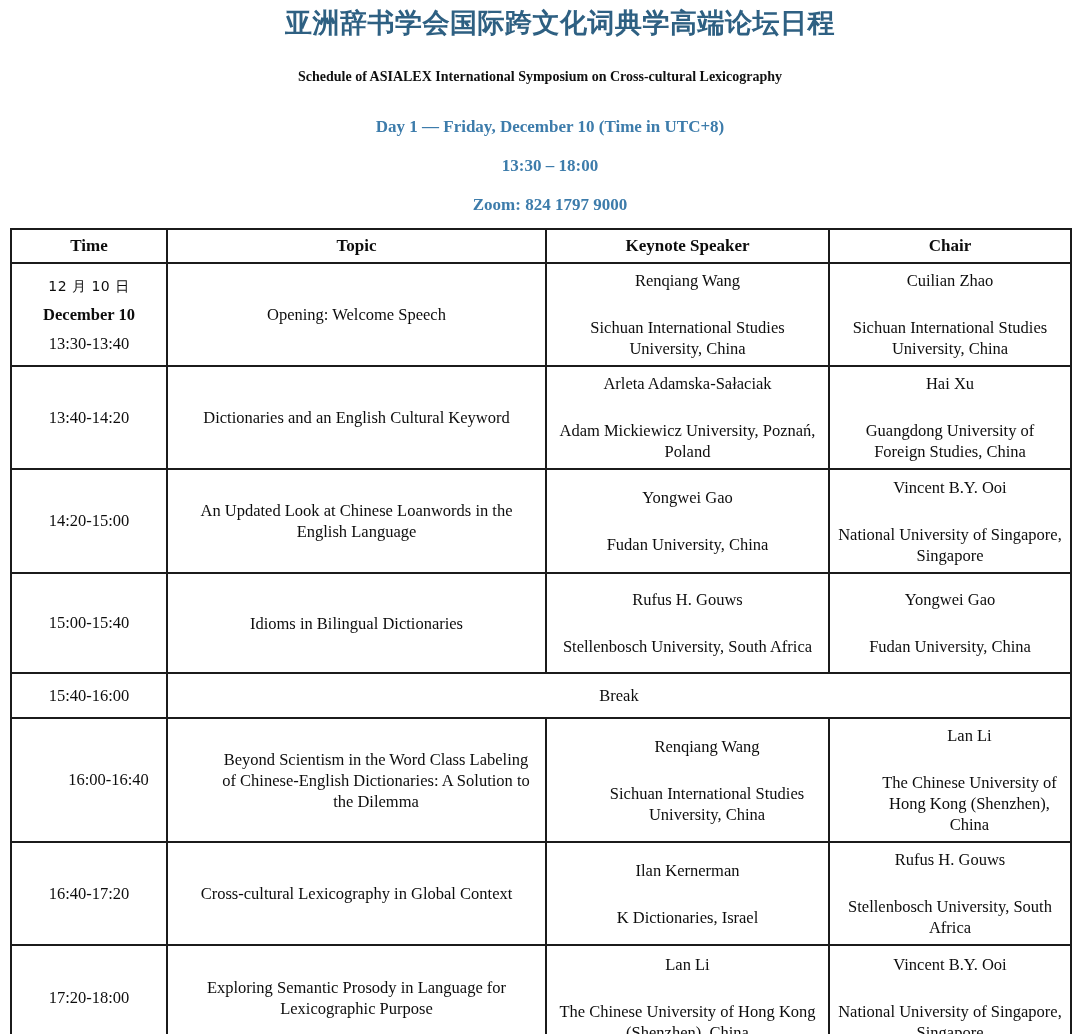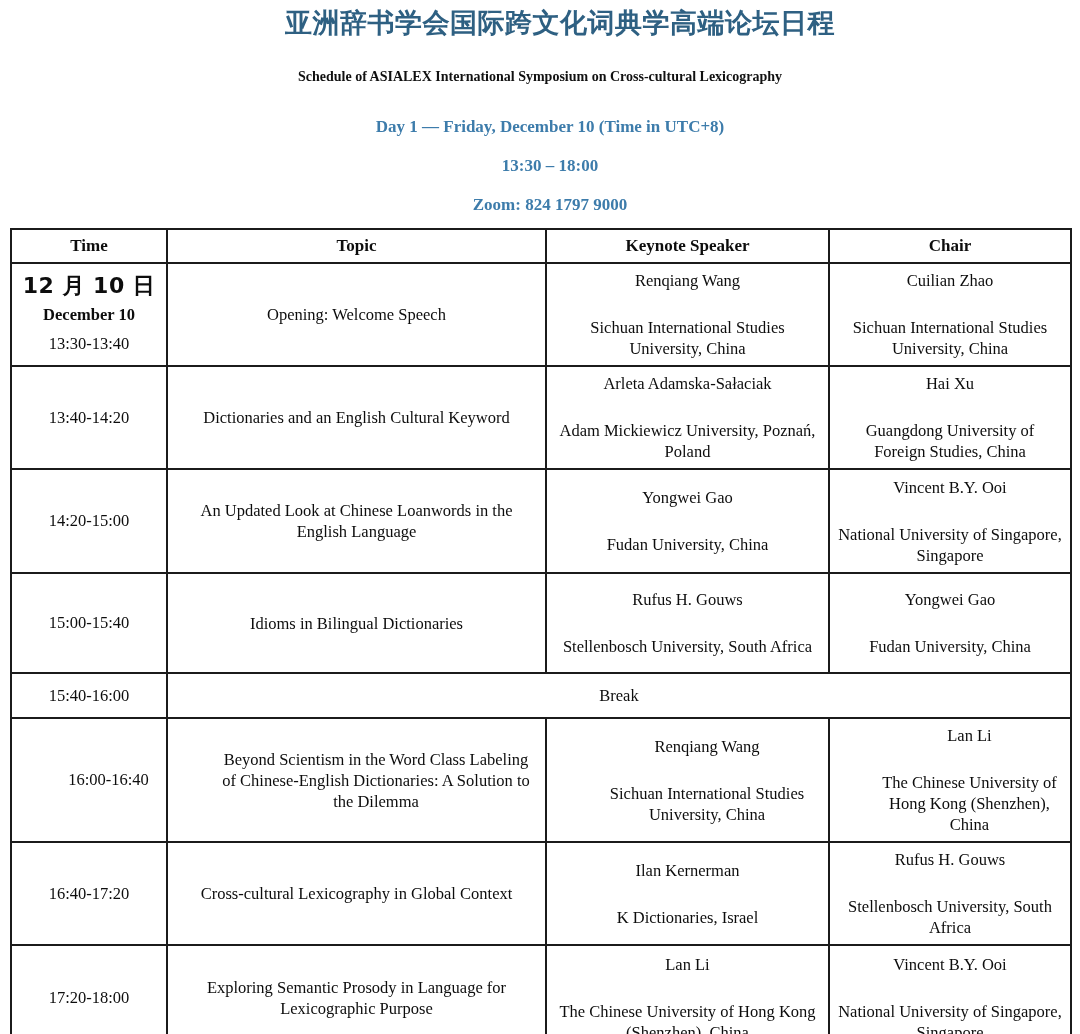--- a/index.html
+++ b/index.html
@@ -92,22 +92,22 @@
     font-size: 16.5px;
     line-height: 21px;
     font-weight: normal;
   }
   .cell-lines > div { margin: 0; }
   .cell-lines > div + div { margin-top: 26px; }
 
   .time-cell .tc-line { line-height: 22px; }
   .time-cell .tc-bold { font-weight: bold; font-size: 16.5px; }
   .time-cell .tc-cn {
-    font-weight: bold;
-    font-size: 22px;
+    font-weight: normal;
+    font-size: 14px;
     font-family: "DejaVu Sans", "Liberation Sans", sans-serif;
     letter-spacing: 0.5px;
   }
   .time-cell .tc-range { font-weight: normal; font-size: 16.5px; }
   .time-cell .tc-line + .tc-line { margin-top: 7px; }
 
   .topic-cell { line-height: 23px; }
   .break-cell { font-weight: bold; font-size: 16.5px; }
 
   

